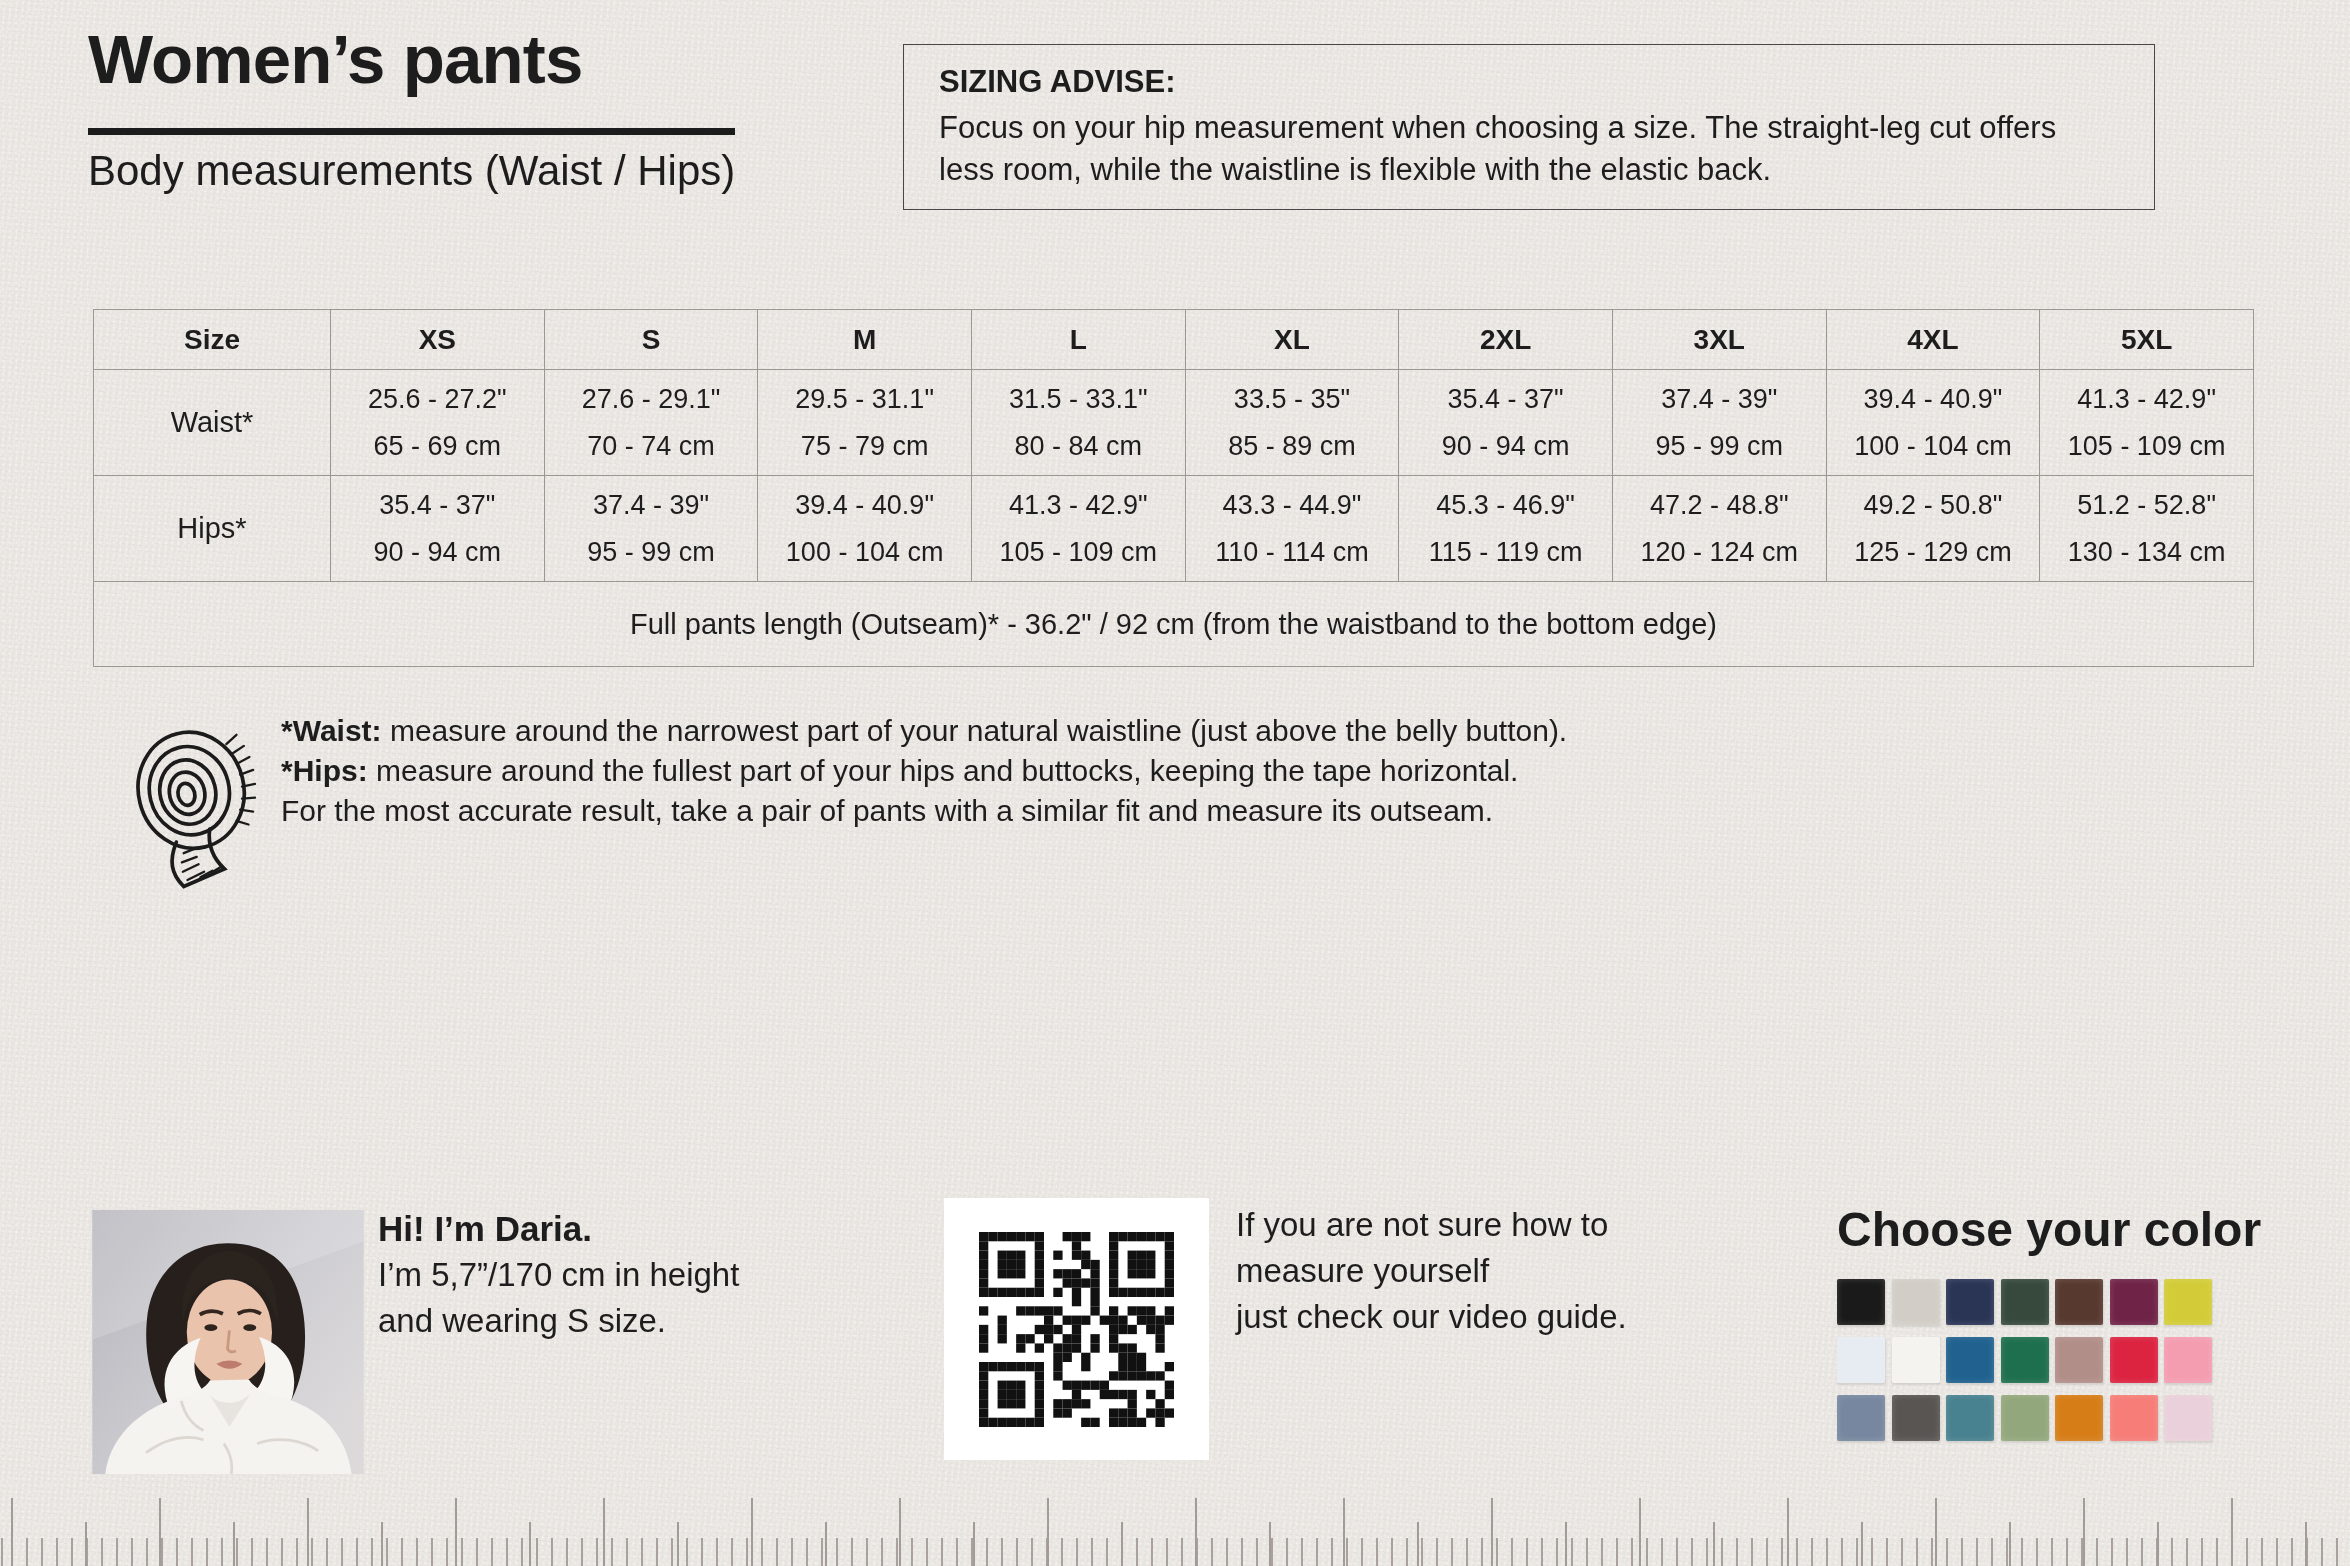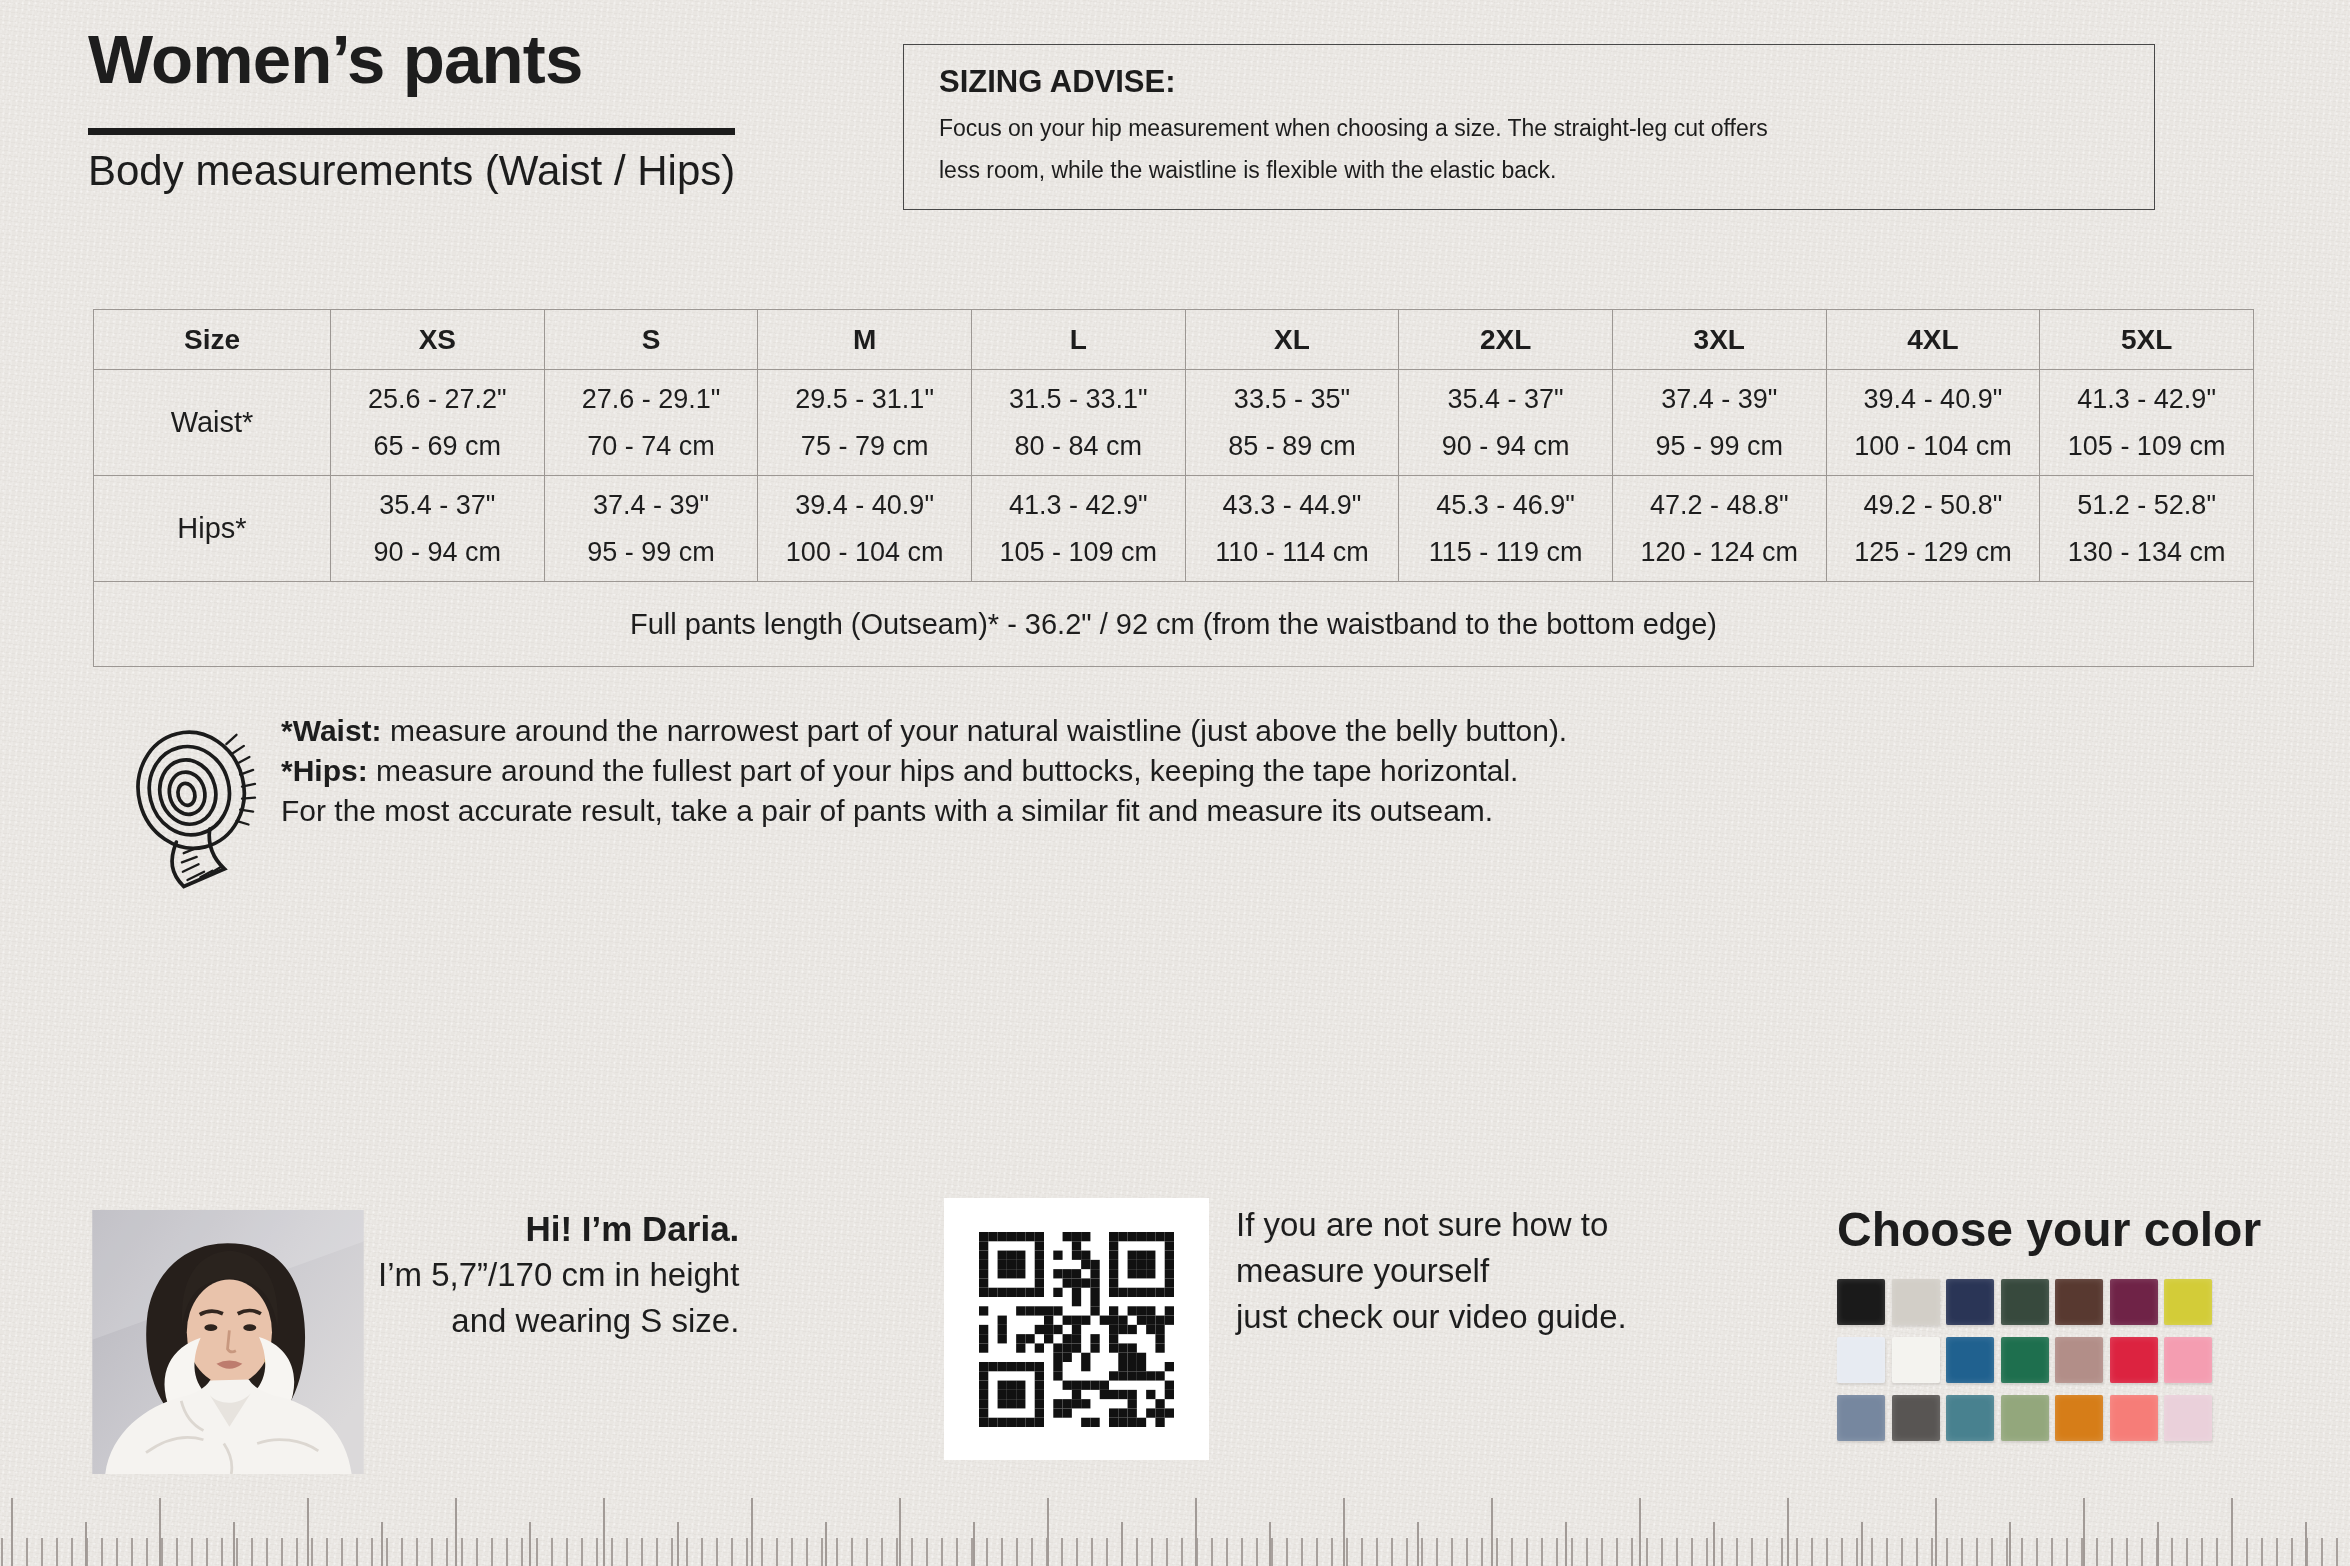--- a/index.html
+++ b/index.html
@@ -22,21 +22,21 @@
   .page-title { left:88px; top:20.4px; font-size:69px; font-weight:bold; letter-spacing:-0.9px; }
   .title-underline { left:88px; top:128px; width:647px; height:6.5px; background:#1c1c1c; }
   .page-subtitle { left:88px; top:147px; font-size:42px; }
 
   
   .advice-box {
     left:903px; top:31px; width:1252px; height:166px;
     border:1.9px solid #484848; padding:18.6px 35px;margin-top:13px;
   }
   .advice-title { font-size:31px; font-weight:bold; margin-bottom:7.4px; }
-  .advice-line { font-size:23px; line-height:42px; }
+  .advice-line { font-size:31px; line-height:42px; }
 
   
   .size-table-wrap { left:93px; top:309px; width:2161px; }
   table.size-table { width:2161px; border-collapse:collapse; table-layout:fixed; }
   table.size-table th, table.size-table td {
     border:1.4px solid #9c9793; text-align:center; vertical-align:middle;
     font-weight:normal; padding:0;
   }
   table.size-table thead th { height:60px; font-size:28px; font-weight:bold; }
   table.size-table td.row-label { font-size:29px; }
@@ -45,21 +45,21 @@
   table.size-table tfoot td { height:85px; font-size:29px; }
 
   
   .tape-icon { left:119px; top:705px; }
   .notes { left:281px; top:711px; }
   .note-line { font-size:30px; line-height:40px; white-space:nowrap; }
   .note-line b { font-weight:bold; }
 
   
   .model-photo { left:92px; top:1210px; width:272px; height:264px; }
-  .model-block { left:378px; top:1206px;text-align:right; }
+  .model-block { left:378px; top:1206px; }
   .model-heading { font-size:35px; font-weight:bold; line-height:46px; }
   .model-line { font-size:33px; line-height:46px; }
 
   .qr-card { left:944px; top:1198px; width:265px; height:262px; background:#ffffff;
              display:flex; align-items:center; justify-content:center; }
   .guide-block { left:1236px; top:1202px; }
   .guide-heading { font-size:36px; font-weight:bold; line-height:48px; }
   .guide-line { font-size:33px; line-height:46px; }
 
   .colors-block { left:1837px; top:1202px; }

